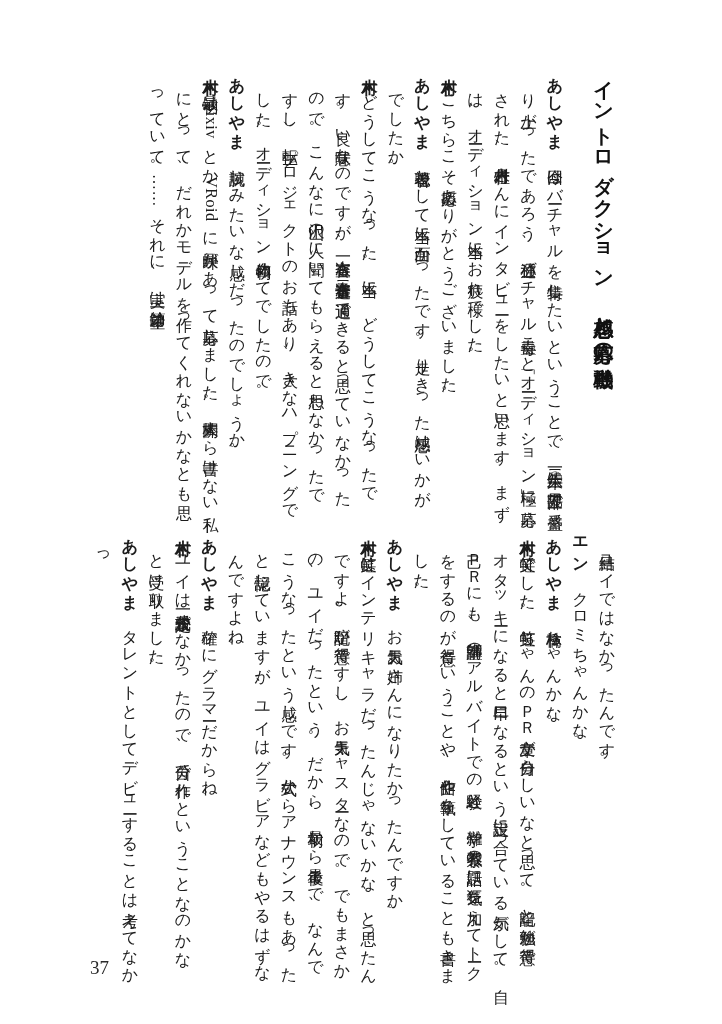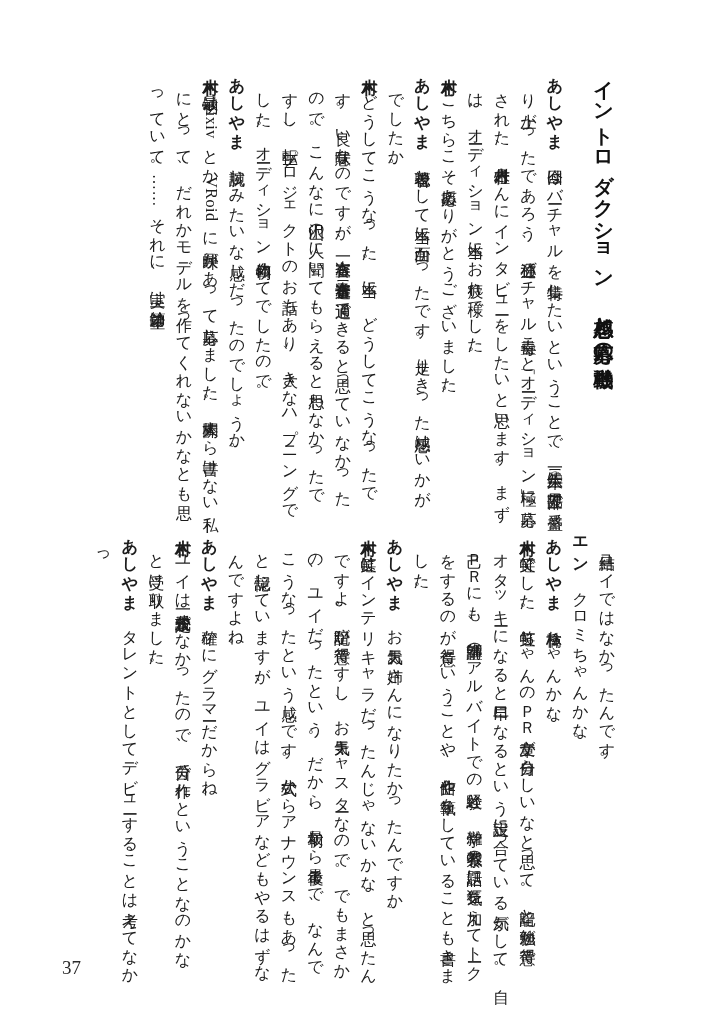--- a/index.html
+++ b/index.html
@@ -48,21 +48,21 @@
     padding: 0;
     font-size: 20px;
     line-height: 32px;
     font-weight: bold;
     font-family: "Liberation Sans", sans-serif;
     letter-spacing: 1px;
     color: #111111;
   }
   .page-number {
     position: absolute;
-    left: 62px;
+    left: 90px;
     top: 957px;
     font-size: 19px;
     font-family: "Liberation Serif", serif;
     color: #2a2a2a;
   }
 </style>
 </head>
 <body>
 
 <div class="page">

